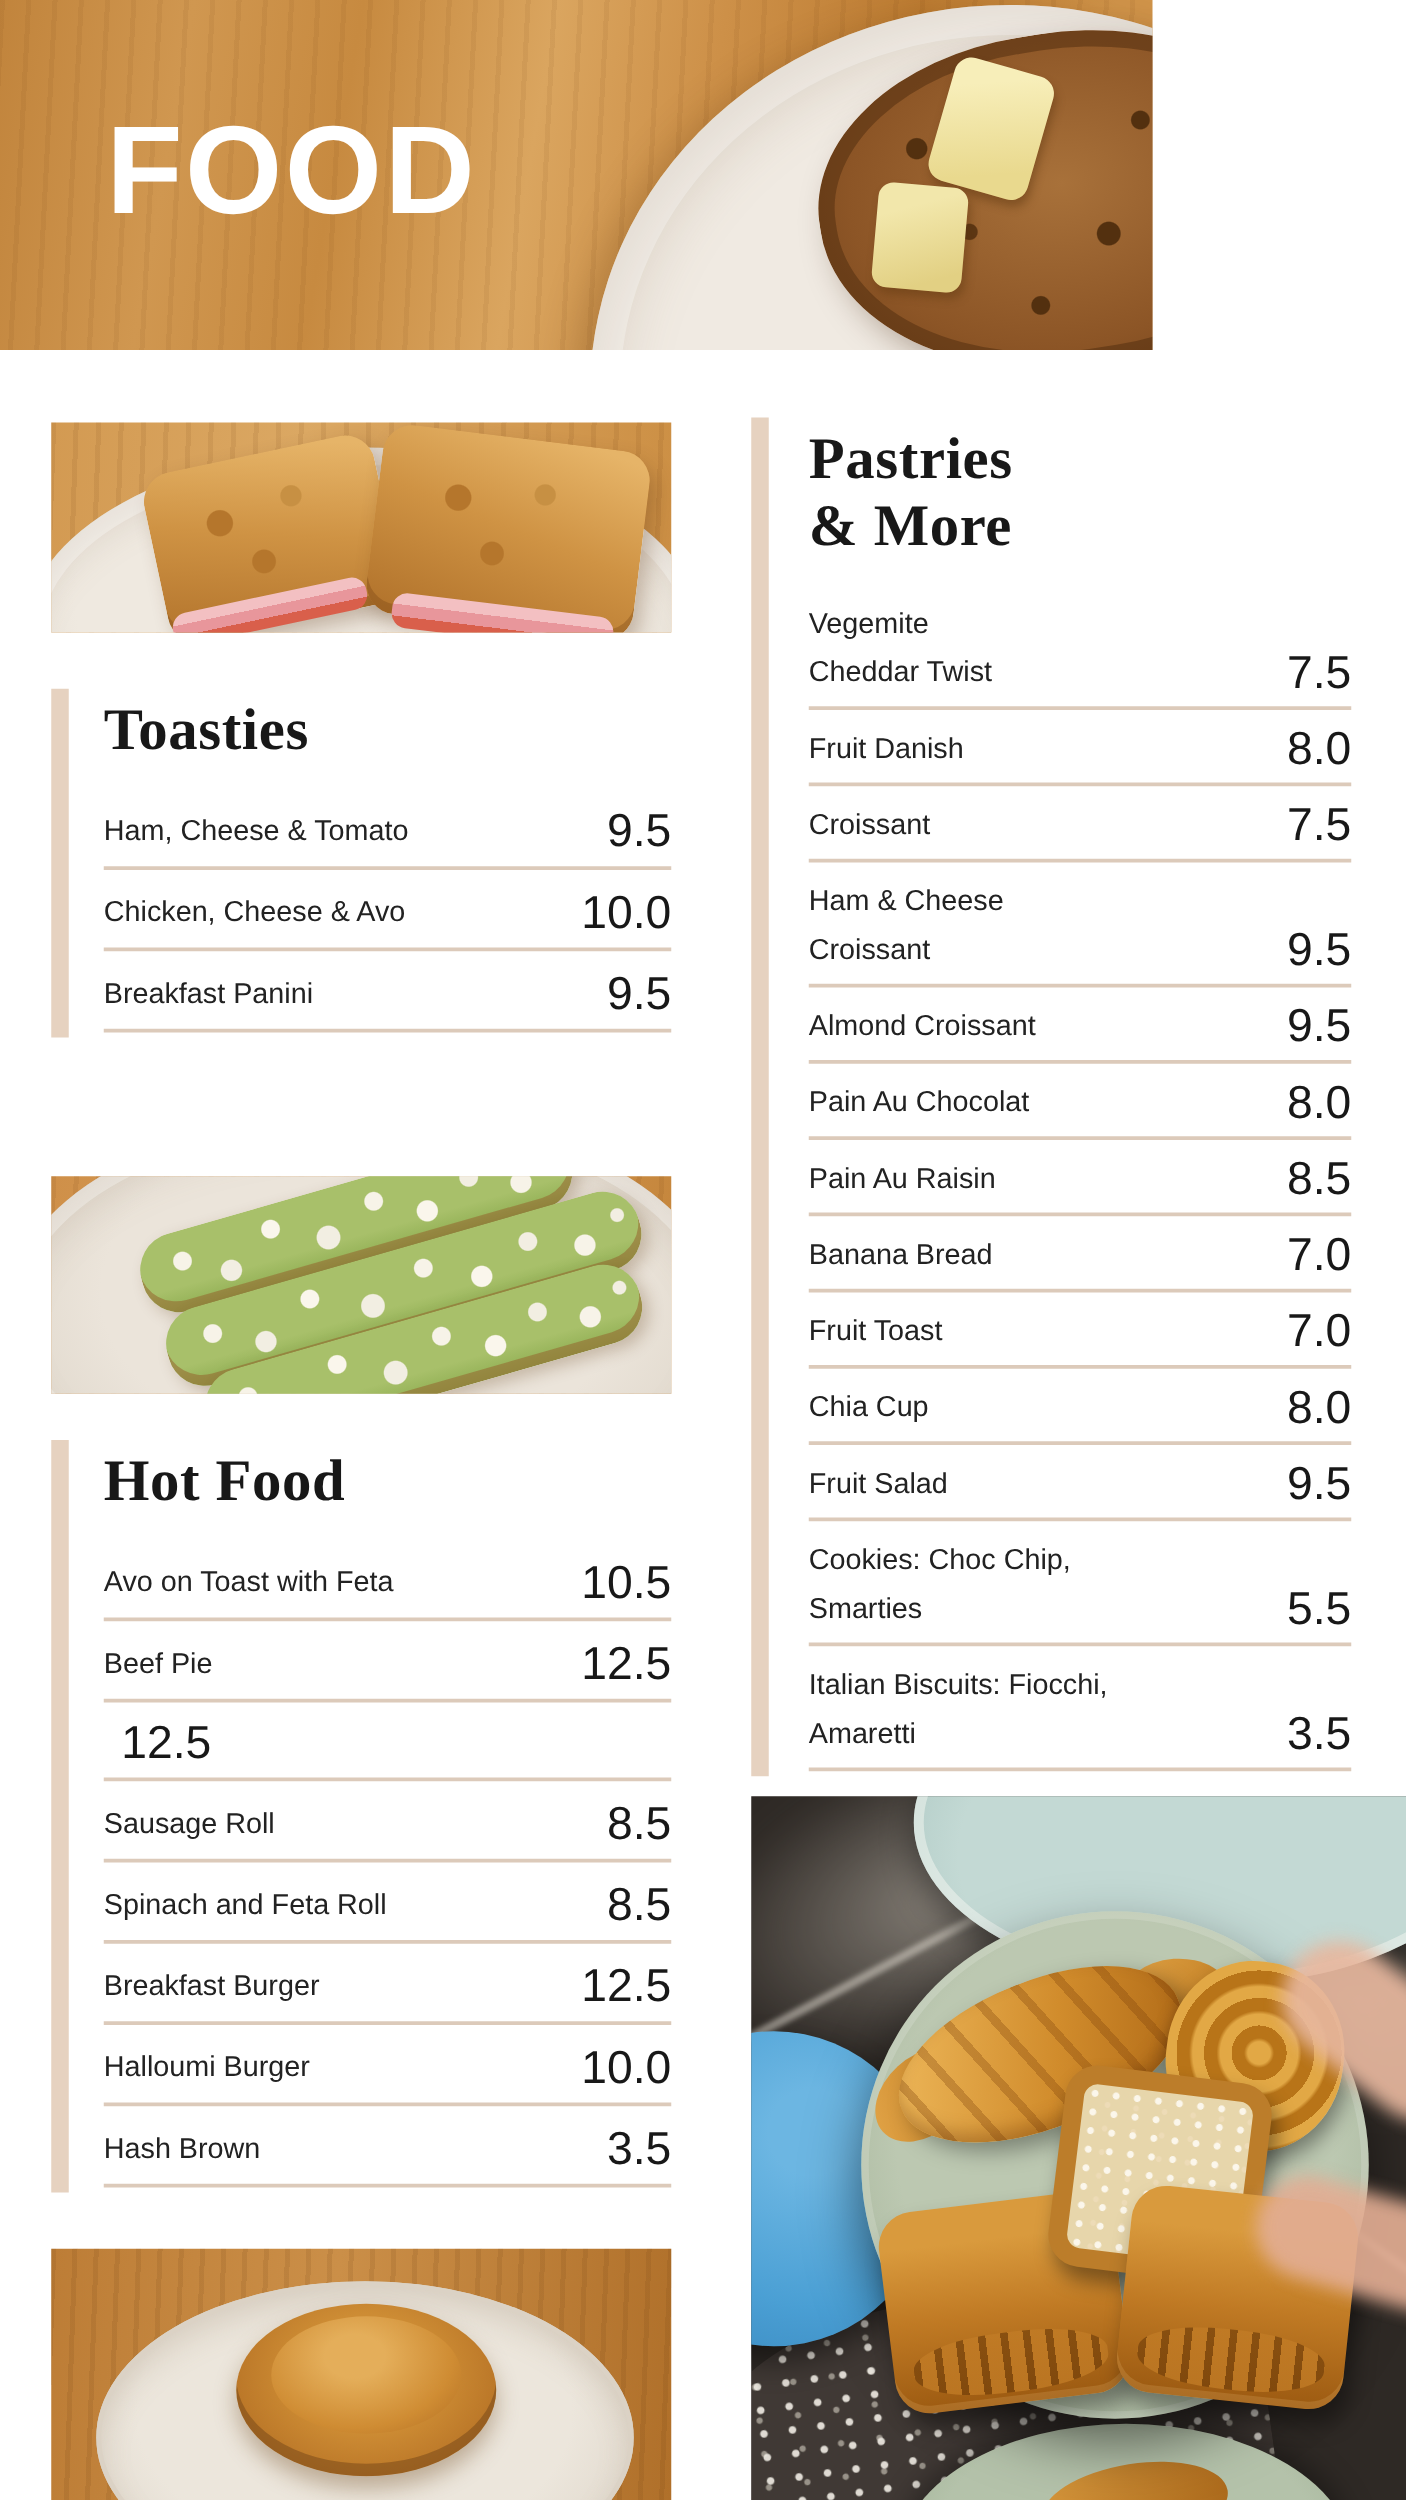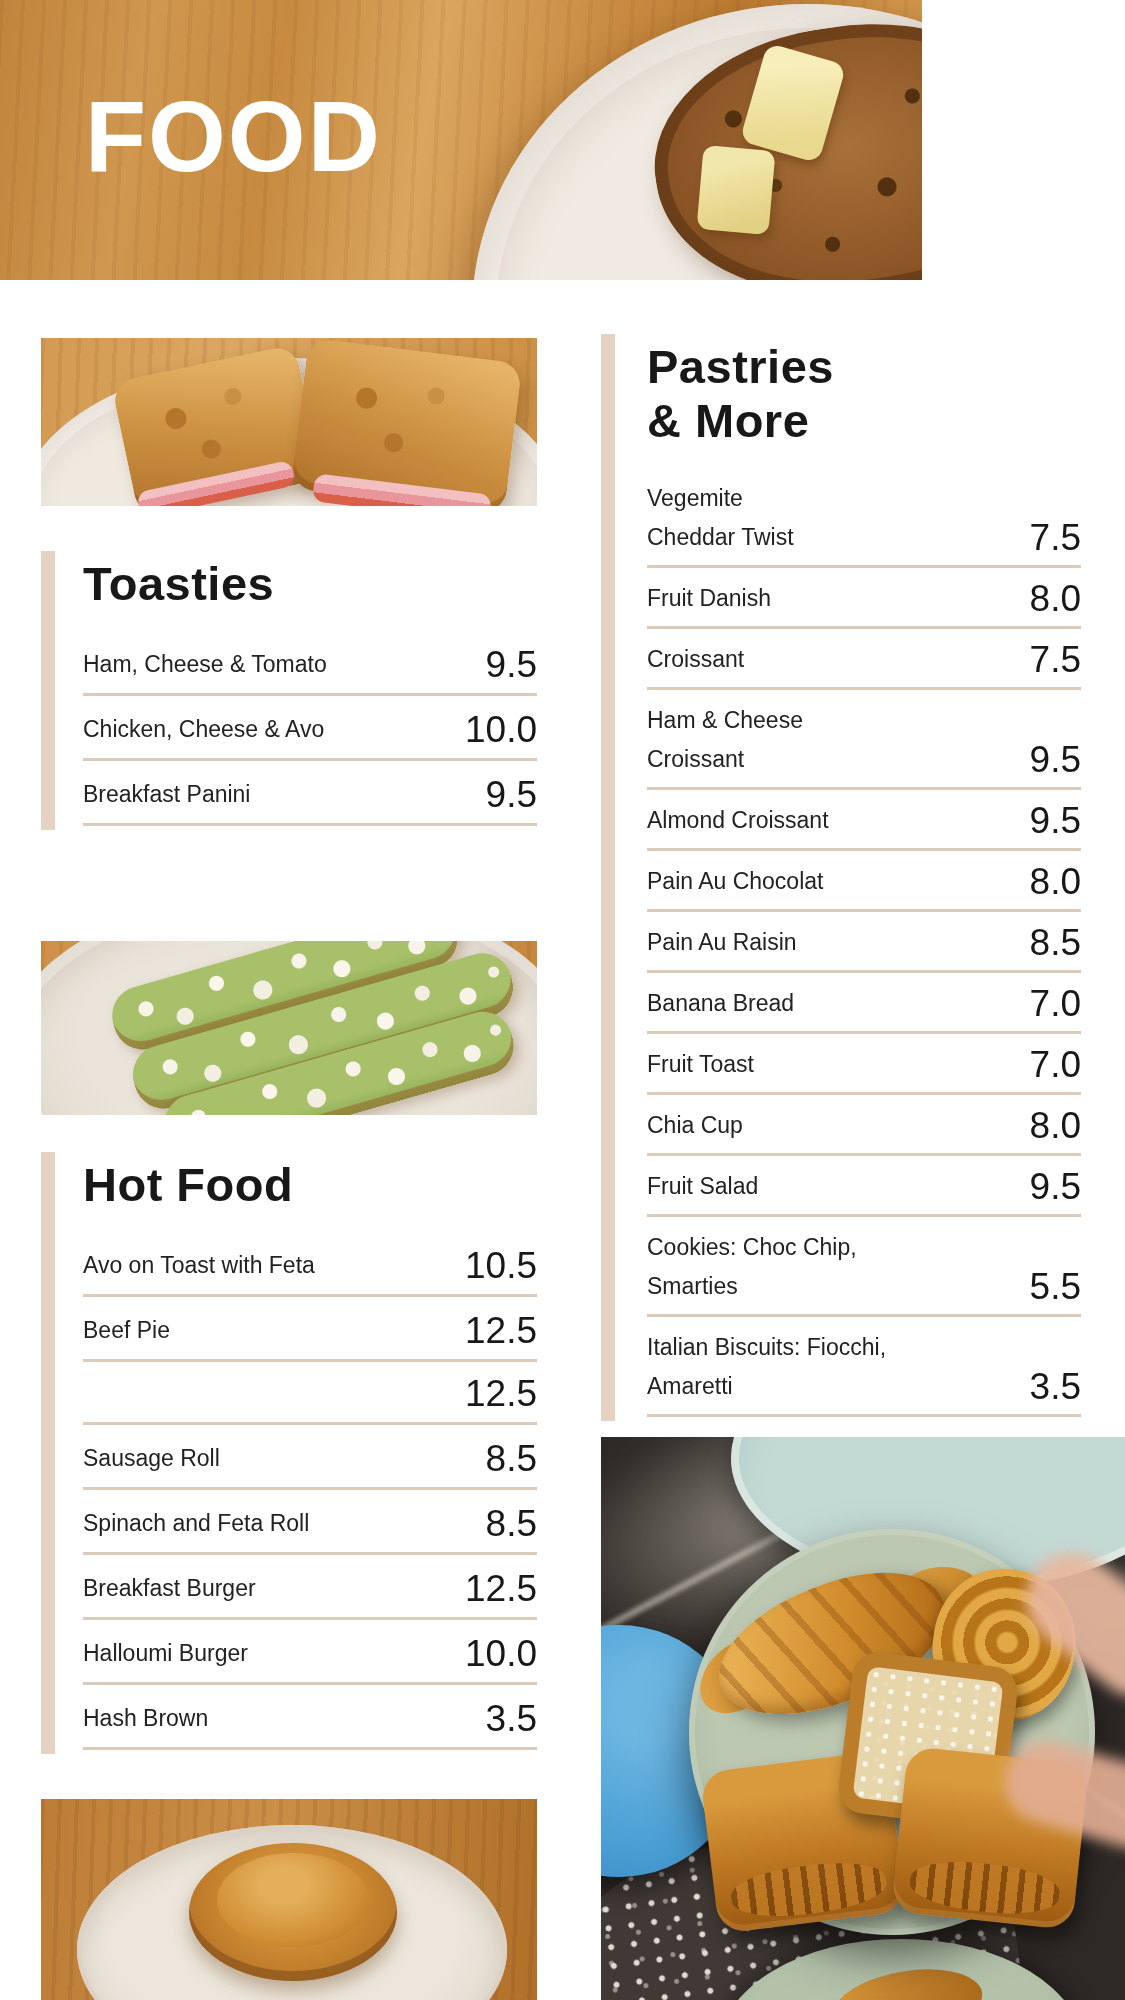--- a/index.html
+++ b/index.html
@@ -71,28 +71,28 @@
   }
 
   
   .menu-section{position:absolute;padding:6px 0 4px 42px;}
   #section-toasties{left:41px;top:551px;width:454px;}
   #section-hotfood{left:41px;top:1152px;width:454px;}
   #section-pastries{left:601px;top:334px;width:434px;padding-left:46px;padding-right:44px;}
   .accent-bar{position:absolute;left:0;top:0;bottom:0;width:14px;background:var(--bar);}
   .section-title{
     margin:0 0 20px;font-size:47px;line-height:54px;font-weight:700;
-    letter-spacing:.5px;color:var(--ink);white-space:pre-line;
+    letter-spacing:.5px;color:var(--ink);white-space:pre-line;font-family:Liberation Serif, serif;
   }
   .menu-list{list-style:none;margin:0;padding:0;}
   .menu-row{
     display:flex;justify-content:space-between;align-items:flex-end;
     border-bottom:3px solid var(--divider);
   }
-  .cols-left .menu-row{padding:13px 0 9px;justify-content:flex-end;}
+  .cols-left .menu-row{padding:13px 0 9px;}
   .cols-right .menu-row{padding:11px 0 8px;}
   .item-label{
     font-size:23px;line-height:40px;font-weight:500;color:var(--text);
     white-space:pre-line;flex:1 1 auto;
   }
   .cols-right .item-label{line-height:39px;}
   .item-price{
     font-size:37px;line-height:38px;font-weight:500;color:var(--ink);
     padding-left:14px;flex:0 0 auto;
   }

